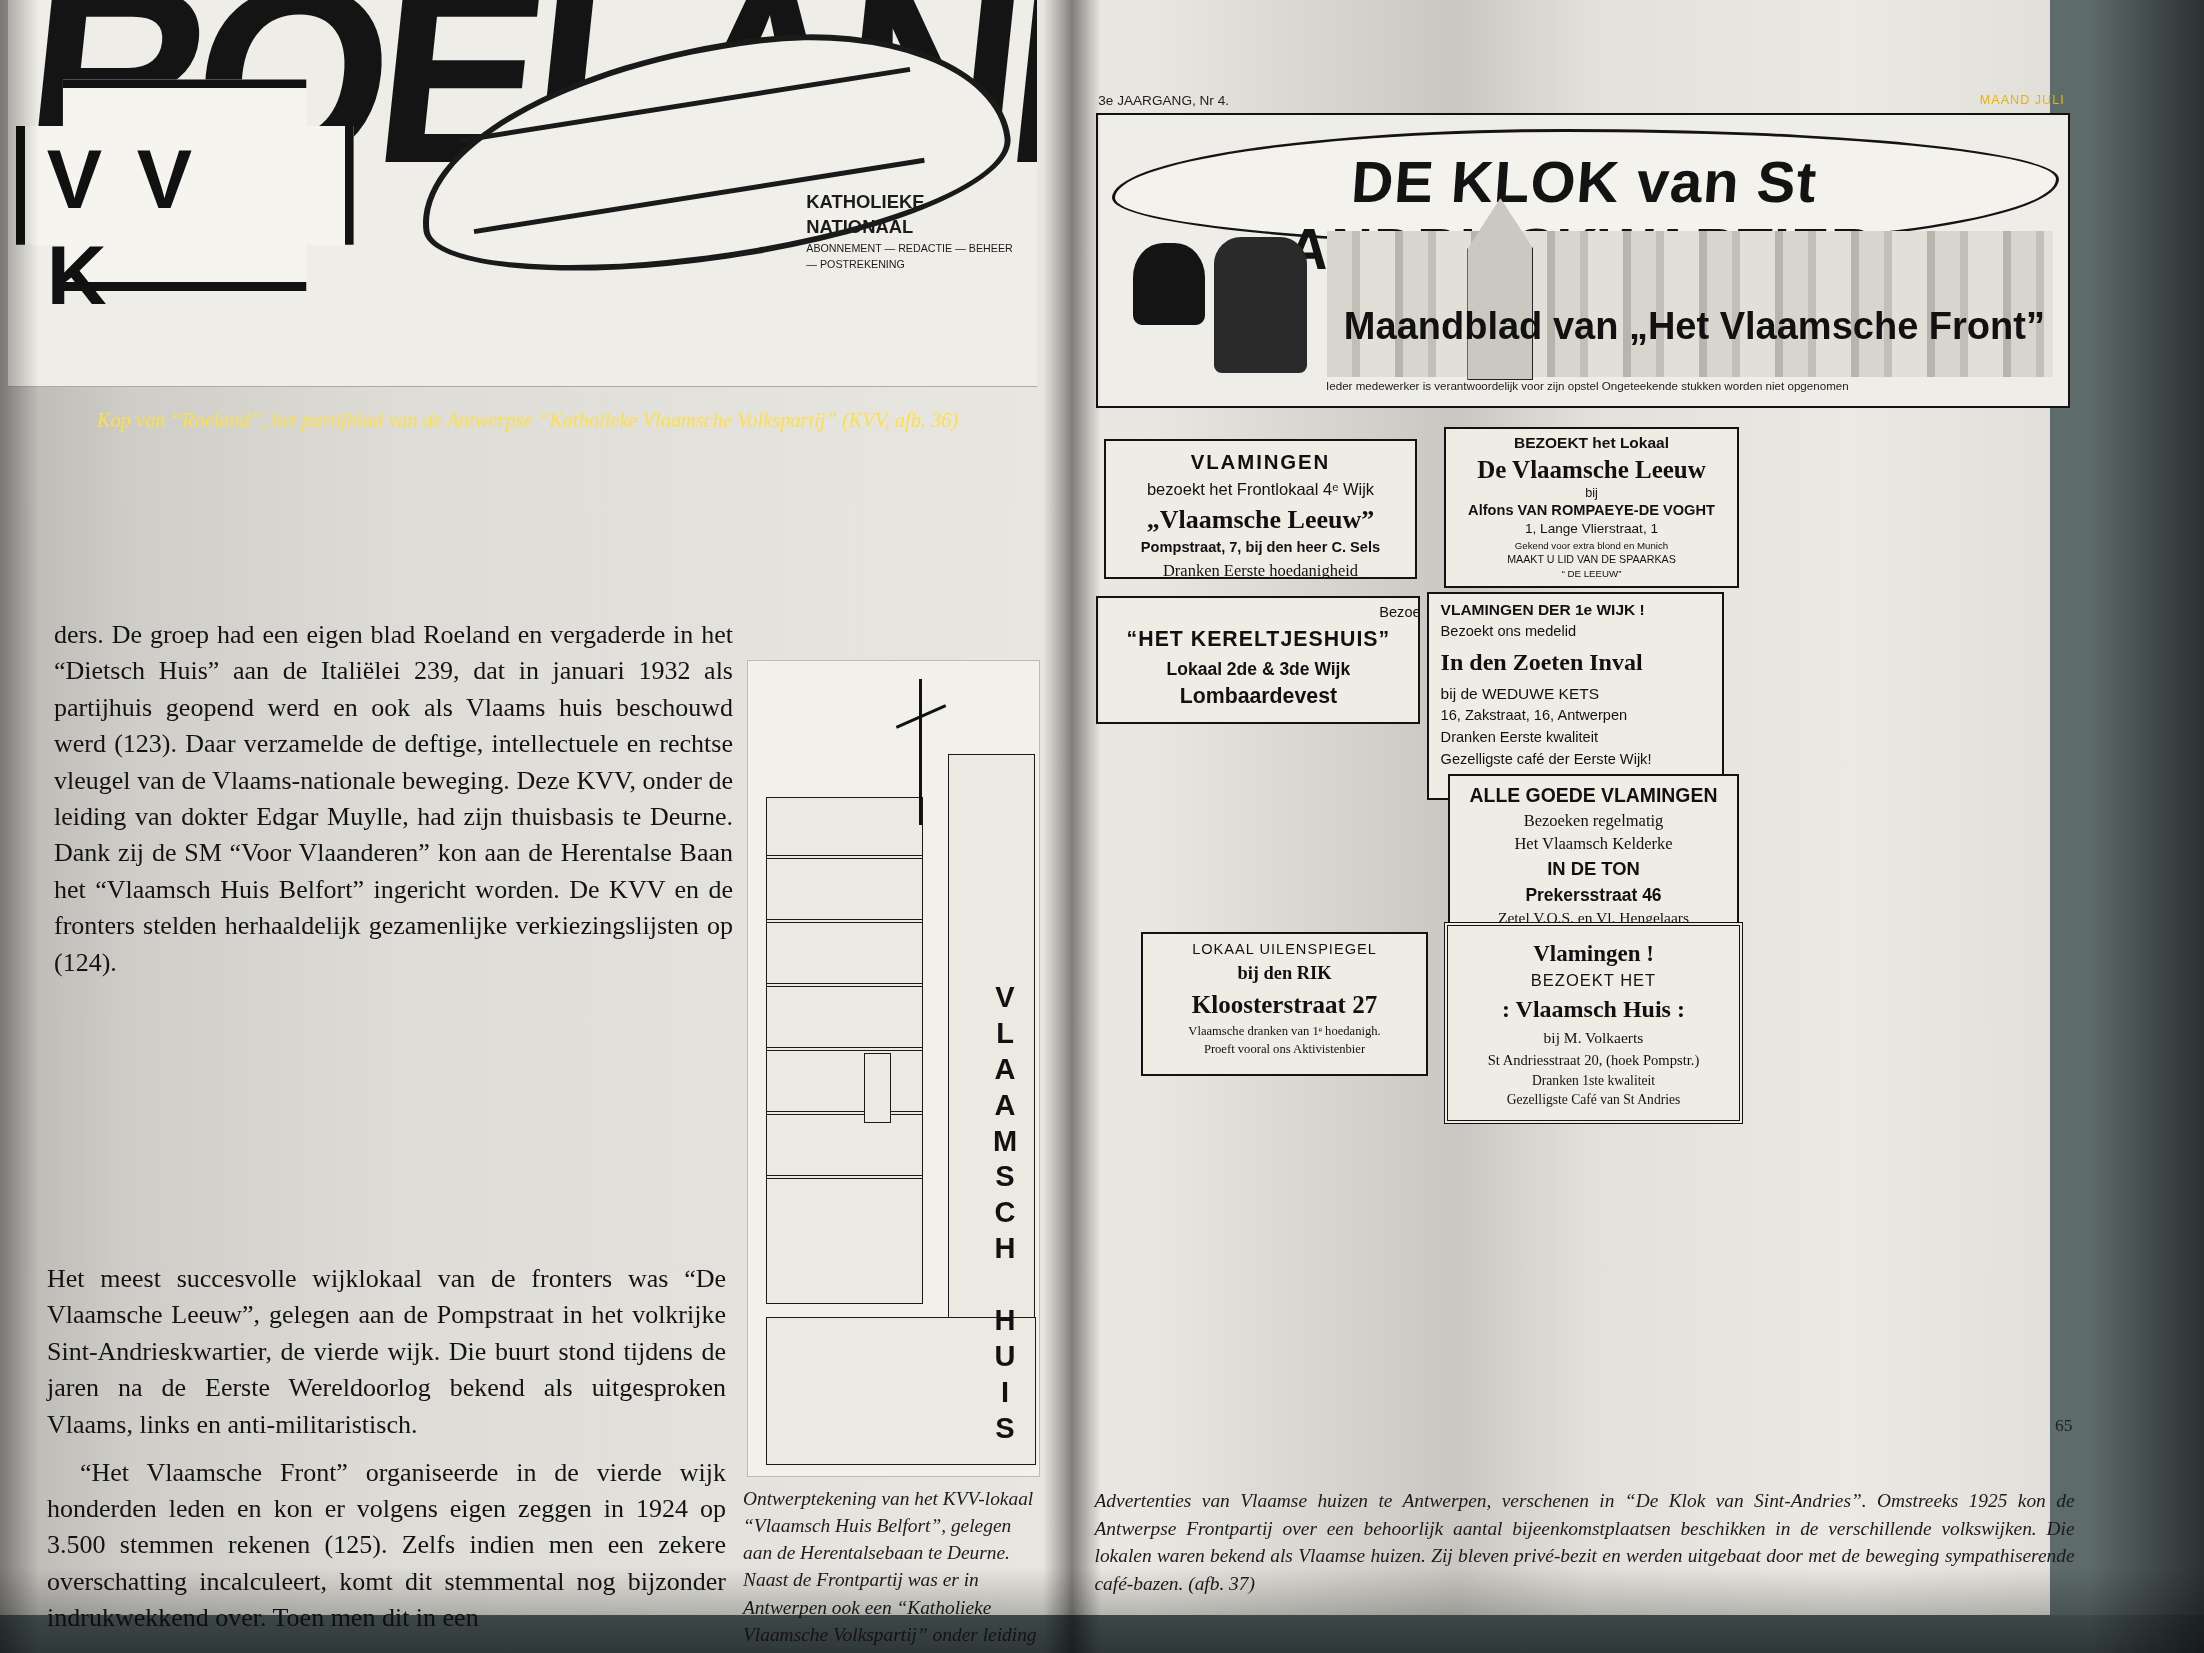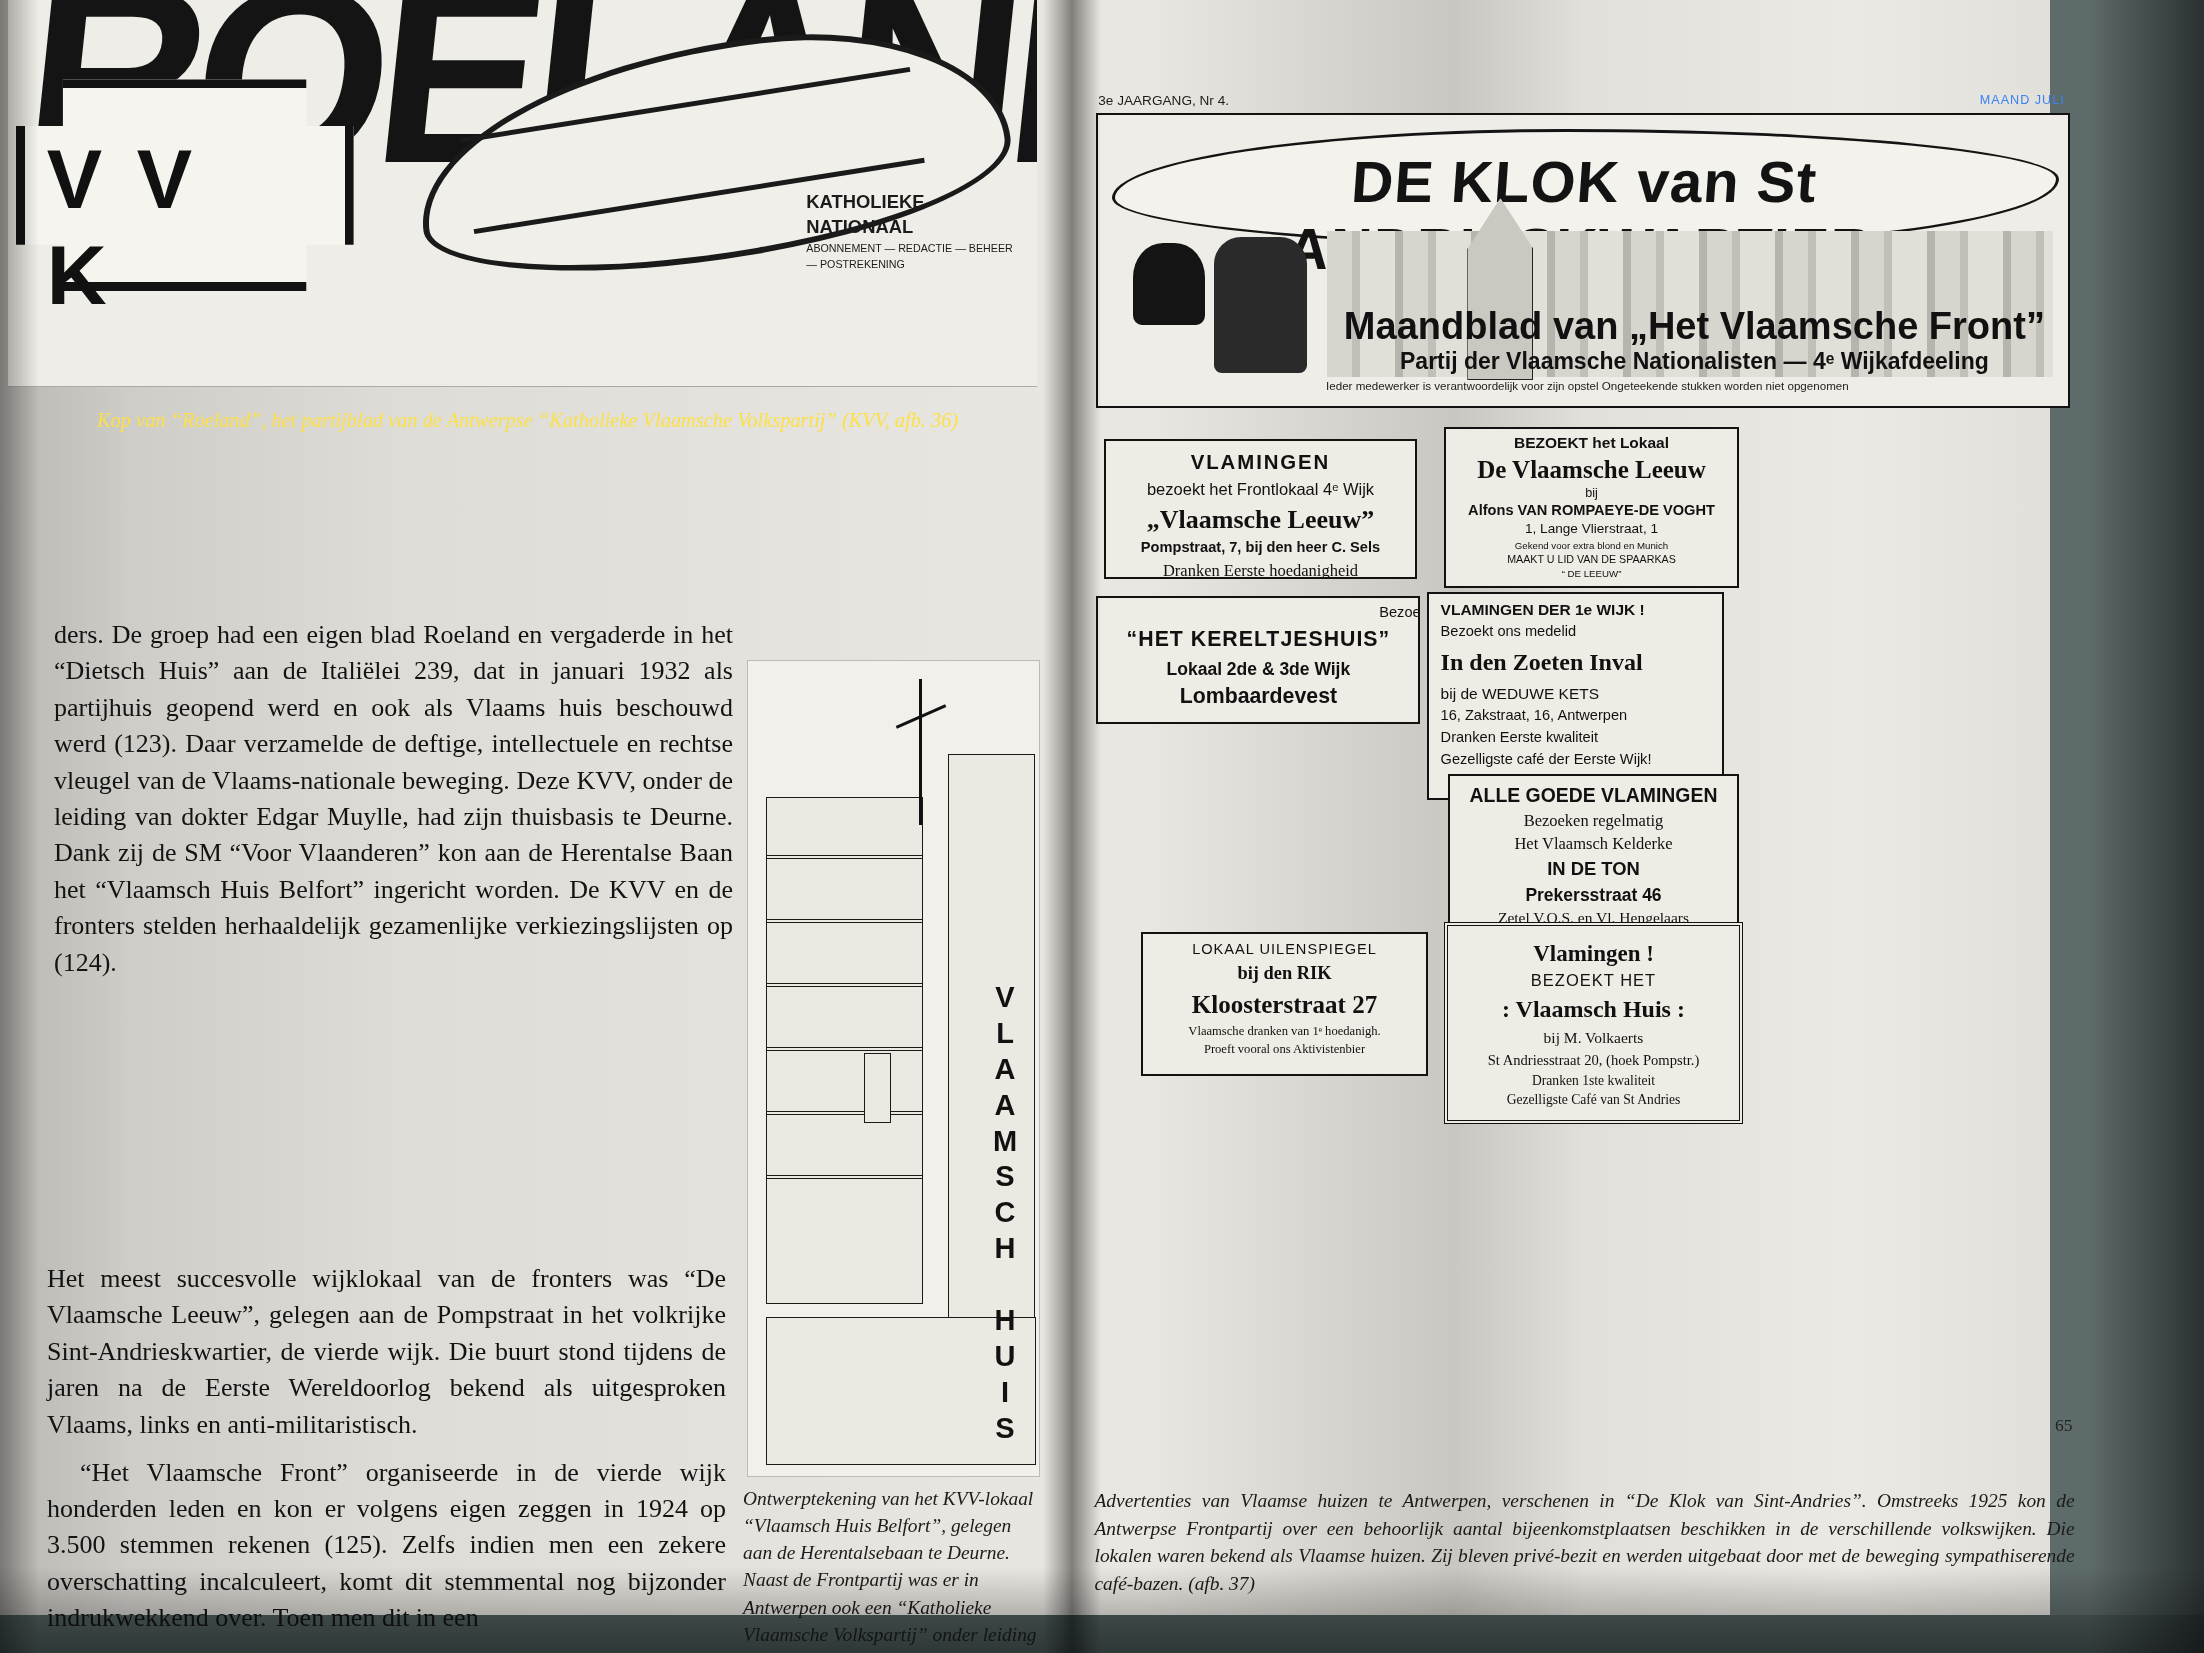--- a/index.html
+++ b/index.html
@@ -68,21 +68,21 @@
   #klok .man{position:absolute;left:116px;top:122px;width:93px;height:136px;background:#2a2a2a;border-radius:27px 27px 7.8px 7.8px;}
   #klok .city{position:absolute;left:229px;top:116px;width:726px;height:146px;
      background:repeating-linear-gradient(90deg,#d8d5ce 0 25px,#c2bfb8 25px 33px,#e2dfd8 33px 68px,#b7b4ad 68px 76px);}
   #klok .tower{position:absolute;left:369px;top:83px;width:64px;height:180px;background:#cbc8c1;border:1.9px solid #222;
      clip-path:polygon(50% 0,100% 28%,100% 100%,0 100%,0 28%);}
   #klok .l1{position:absolute;left:237px;top:190px;width:718px;text-align:center;font:700 38px "Liberation Sans",sans-serif;color:#111;}
   #klok .l2{position:absolute;left:237px;top:233px;width:718px;text-align:center;font:700 23px "Liberation Sans",sans-serif;color:#111;}
   #klok .l3{position:absolute;left:23px;top:264px;width:932px;text-align:center;font:400 11.6px "Liberation Sans",sans-serif;color:#222;}
   #klok .l4{position:absolute;left:23px;top:278px;width:932px;text-align:center;font:700 15.5px "Liberation Sans",sans-serif;color:#111;background:#e4e1da;}
   #klok-top-l{position:absolute;left:21.3px;top:93px;font:400 13.6px "Liberation Sans",sans-serif;color:#1d1d1d;}
-  #klok-top-r{position:absolute;right:21.3px;top:93px;font:400 12.6px "Liberation Sans",sans-serif;color:#3b82f6;letter-spacing:1px;}
+  #klok-top-r{position:absolute;right:21.3px;top:93px;font:400 12.6px "Liberation Sans",sans-serif;color:#eab308;letter-spacing:1px;}
 
   
   .ad{position:absolute;background:#efece5;border:2.9px solid #121212;color:#111;text-align:center;
       font-family:"Liberation Sans",sans-serif;overflow:hidden;}
   .ad .r{display:block;width:100%;}
   .ad-caption{position:absolute;left:17.5px;top:1487px;width:980px;font-family:"Liberation Serif",serif;
       font-style:italic;font-size:19.4px;line-height:1.42;color:#1b1b1b;text-align:justify;}
   #pagenum{position:absolute;right:13.6px;top:1415px;font-size:17.5px;font-family:"Liberation Serif",serif;color:#222;}
 </style>
 </head>
@@ -144,21 +144,20 @@
     <div id="klok-top-r">MAAND JULI</div>
 
     <div id="klok">
       <div class="banner"></div>
       <div class="bannertxt">DE KLOK van St ANDRIESKWARTIER</div>
       <div class="bell"></div>
       <div class="man"></div>
       <div class="city"></div>
       <div class="tower"></div>
       <div class="l1">Maandblad van „Het Vlaamsche Front”</div>
-      <div class="l2">Partij der Vlaamsche Nationalisten  —  4ᵉ Wijkafdeeling</div>
       <div class="l3">Ieder medewerker is verantwoordelijk voor zijn opstel          Ongeteekende stukken worden niet opgenomen</div>
     </div>
 
     <div class="ad" style="left:27px;top:439px;width:309px;height:136px;">
       <span class="r" style="font:700 20.4px/1.5 'Liberation Sans',sans-serif;margin-top:5.8px;letter-spacing:1.9px;">VLAMINGEN</span>
       <span class="r" style="font:400 16.5px/1.5 'Liberation Sans',sans-serif;">bezoekt het Frontlokaal 4ᵉ Wijk</span>
       <span class="r" style="font:700 26px/1.35 'Liberation Serif',serif;">„Vlaamsche Leeuw”</span>
       <span class="r" style="font:700 14.6px/1.5 'Liberation Sans',sans-serif;">Pompstraat, 7, bij den heer C. Sels</span>
       <span class="r" style="font:400 16.5px/1.5 'Liberation Serif',serif;">Dranken Eerste hoedanigheid</span>
     </div>

